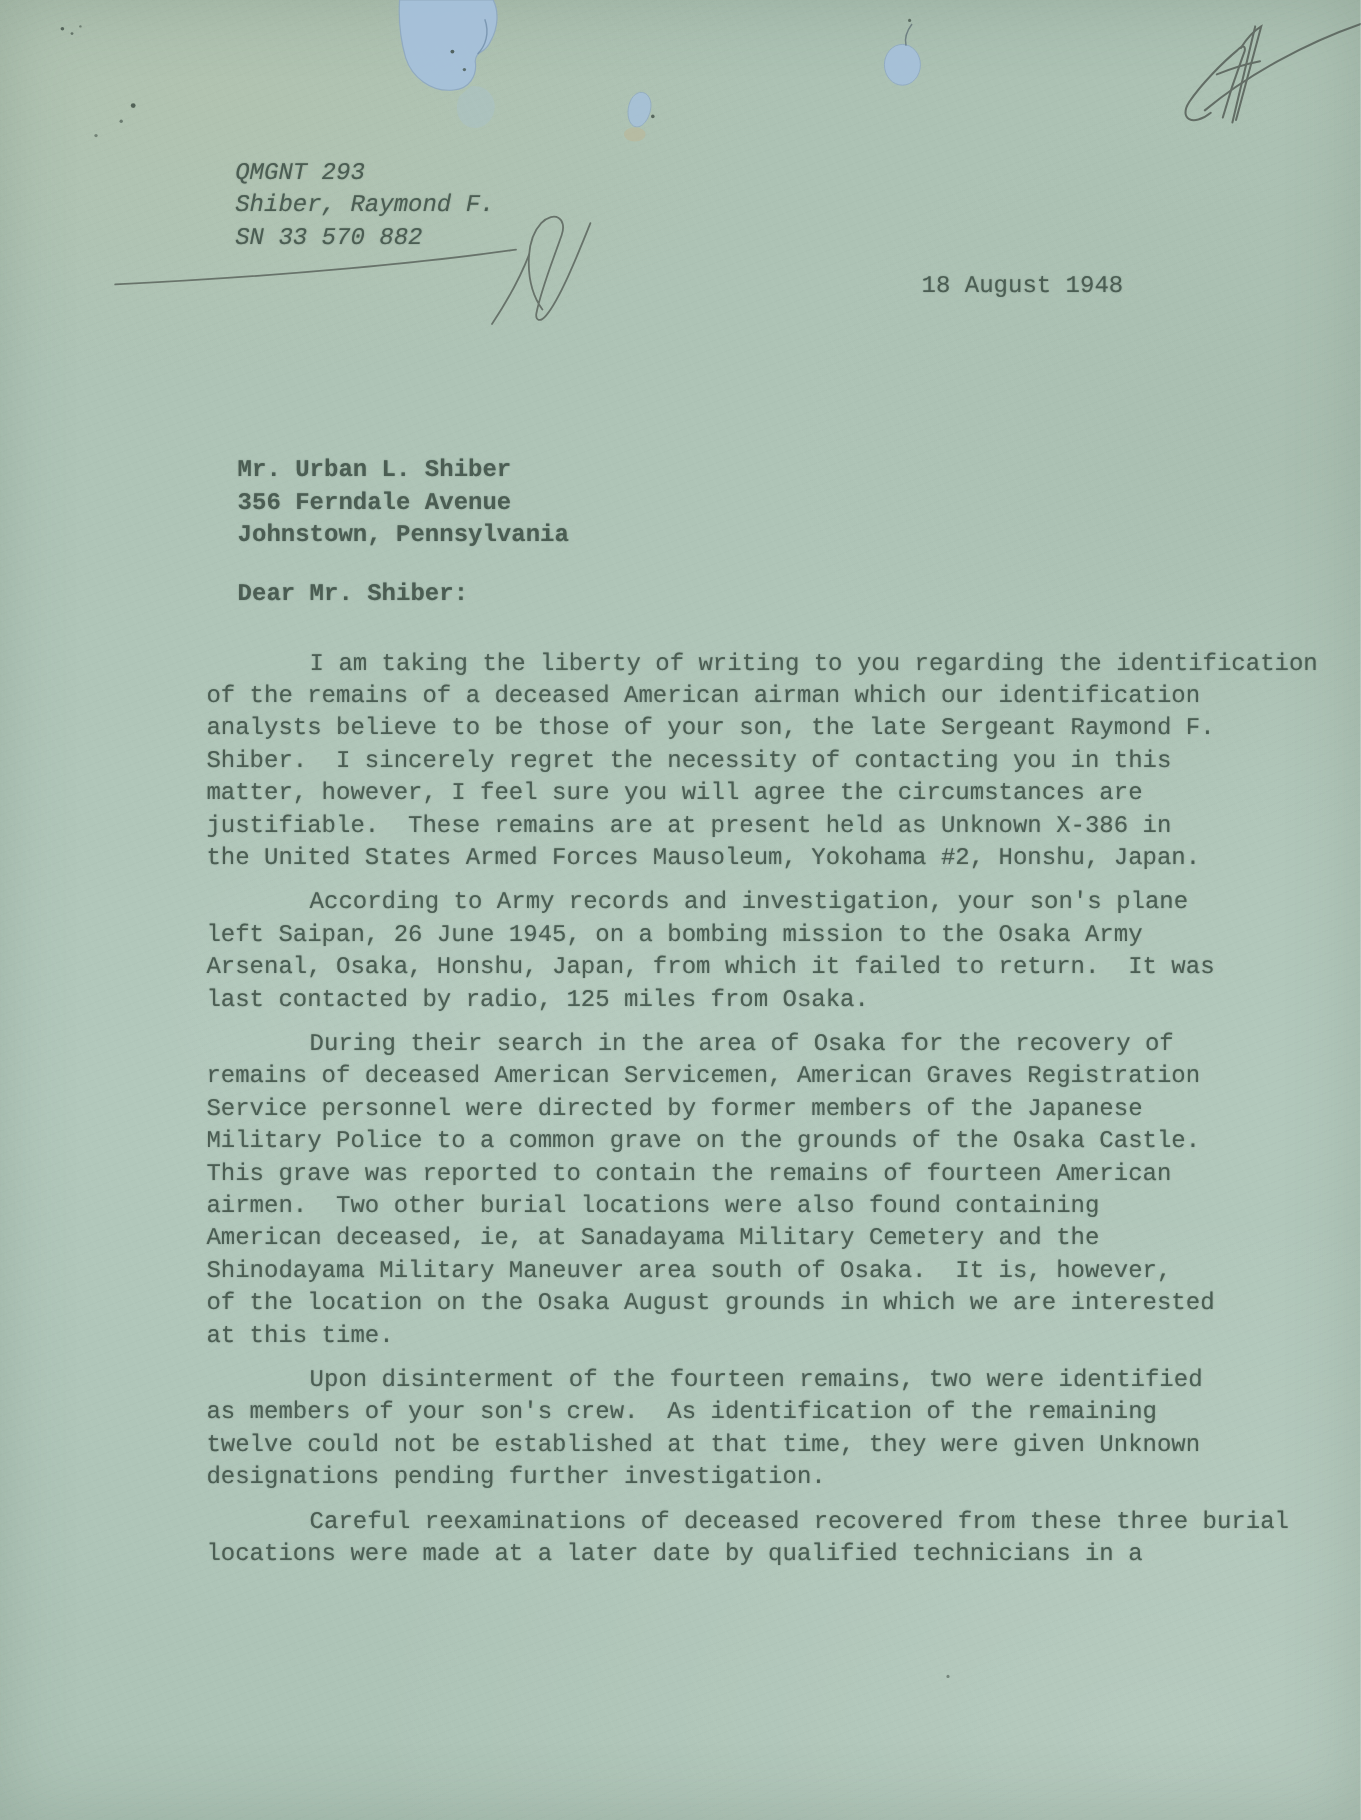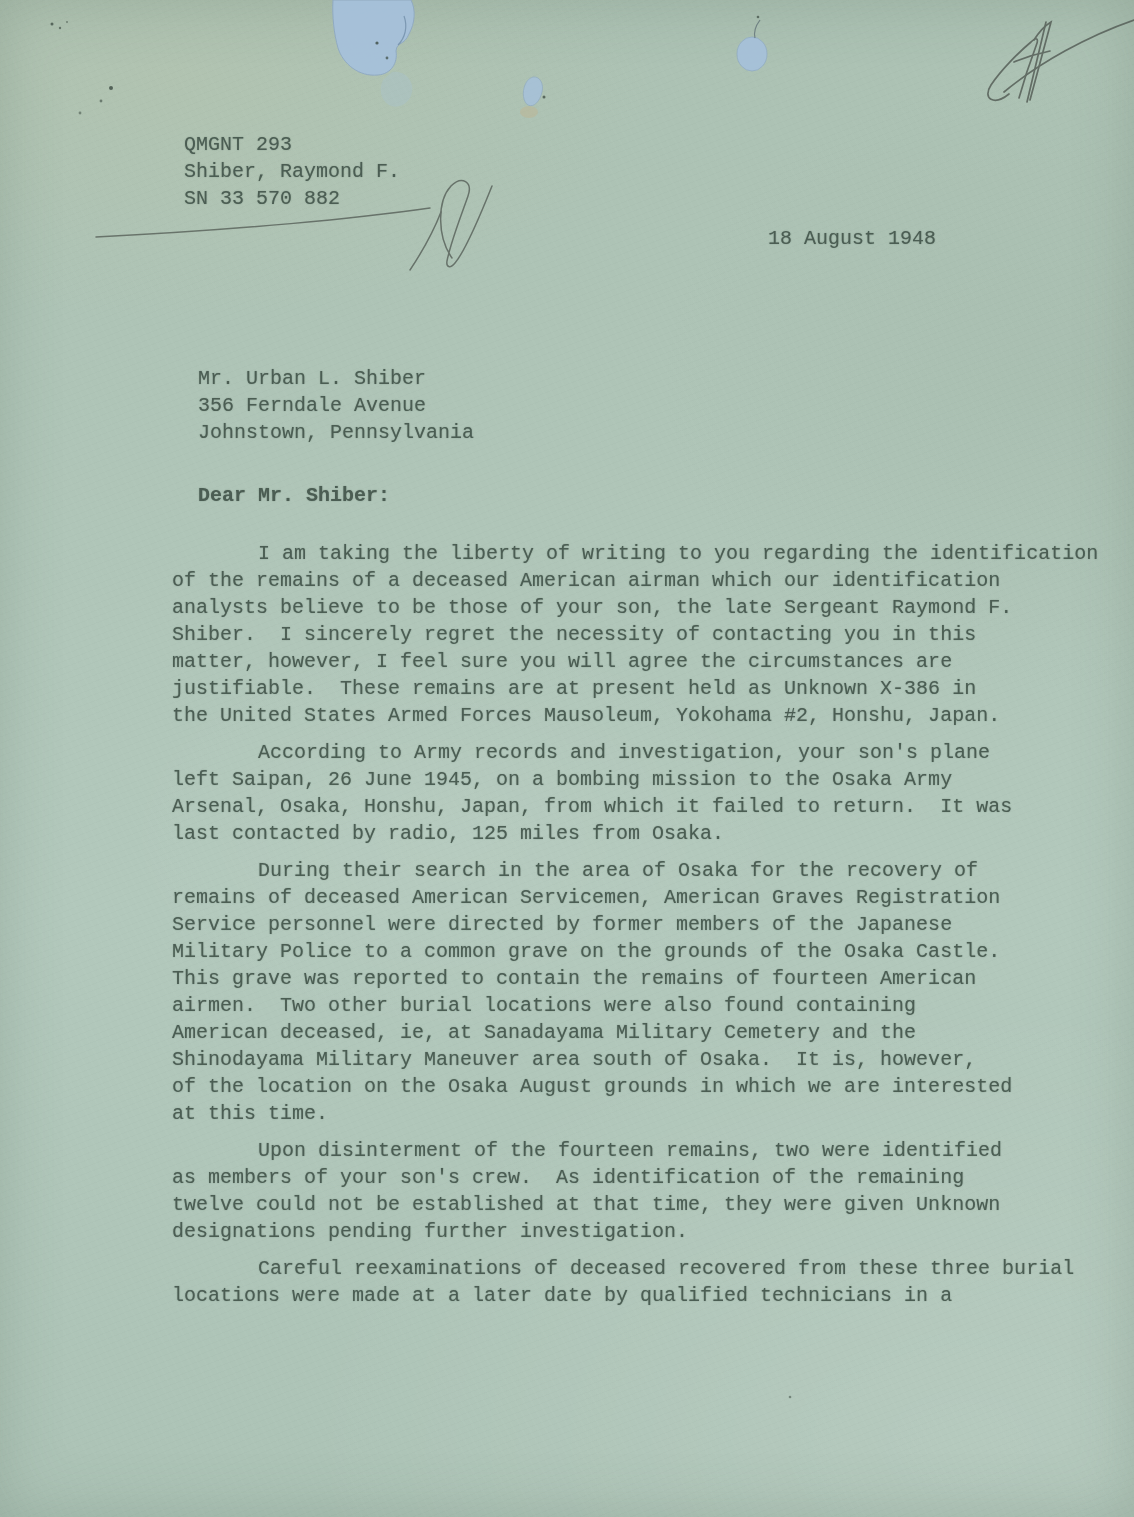--- a/index.html
+++ b/index.html
@@ -25,23 +25,23 @@
       repeating-linear-gradient(-21deg, rgba(70,90,75,.03) 0 1px, transparent 1px 6px);
   }
   .typed{
     position:absolute;color:#44564c;
     font-size:20px;line-height:27px;
     text-shadow:0 0 1.3px rgba(64,84,72,.55);
     opacity:.93;
   }
   .line{white-space:pre;}
   .line.first{text-indent:86px;}
-  .ref-block{left:184px;top:131px;}
+  .ref-block{left:196px;top:131px;font-style:italic;}
   .date-line{left:768px;top:193px;margin-top:32px;}
-  .recipient-block{left:198px;top:365px;}
+  .recipient-block{left:198px;top:379px;font-weight:bold;}
   .salutation-line{left:198px;top:482px;font-weight:bold;}
   .body-block{left:172px;top:540px;width:960px;}
   .para{margin:0 0 10px 0;}
   svg.marks{position:absolute;inset:0;pointer-events:none;}
 </style>
 </head>
 <body>
 
 <div class="paper">
   <div class="grain"></div>

